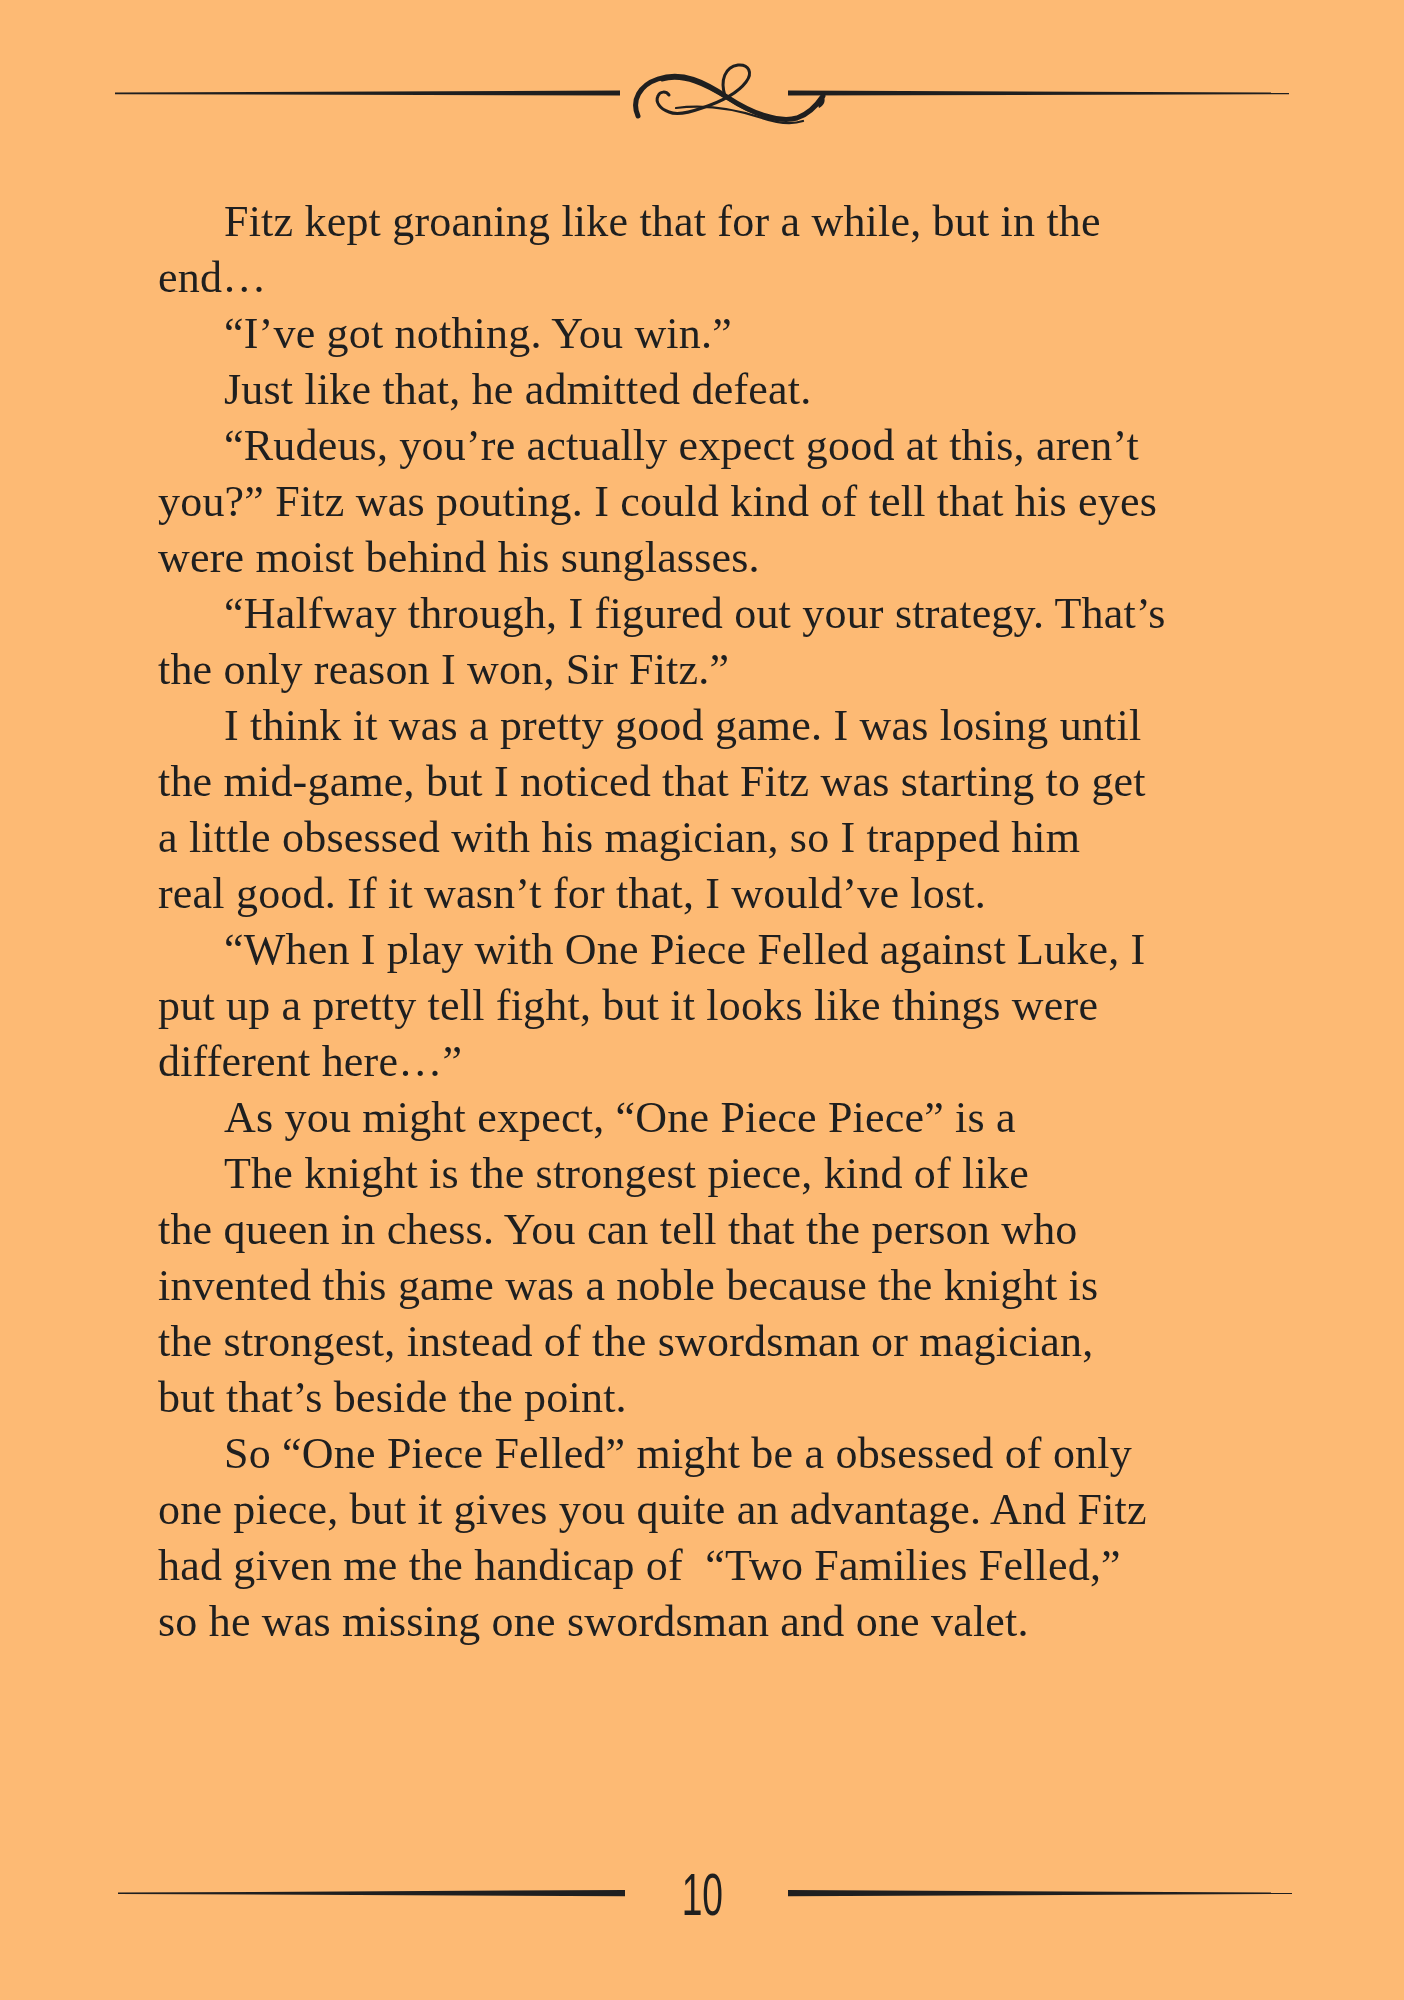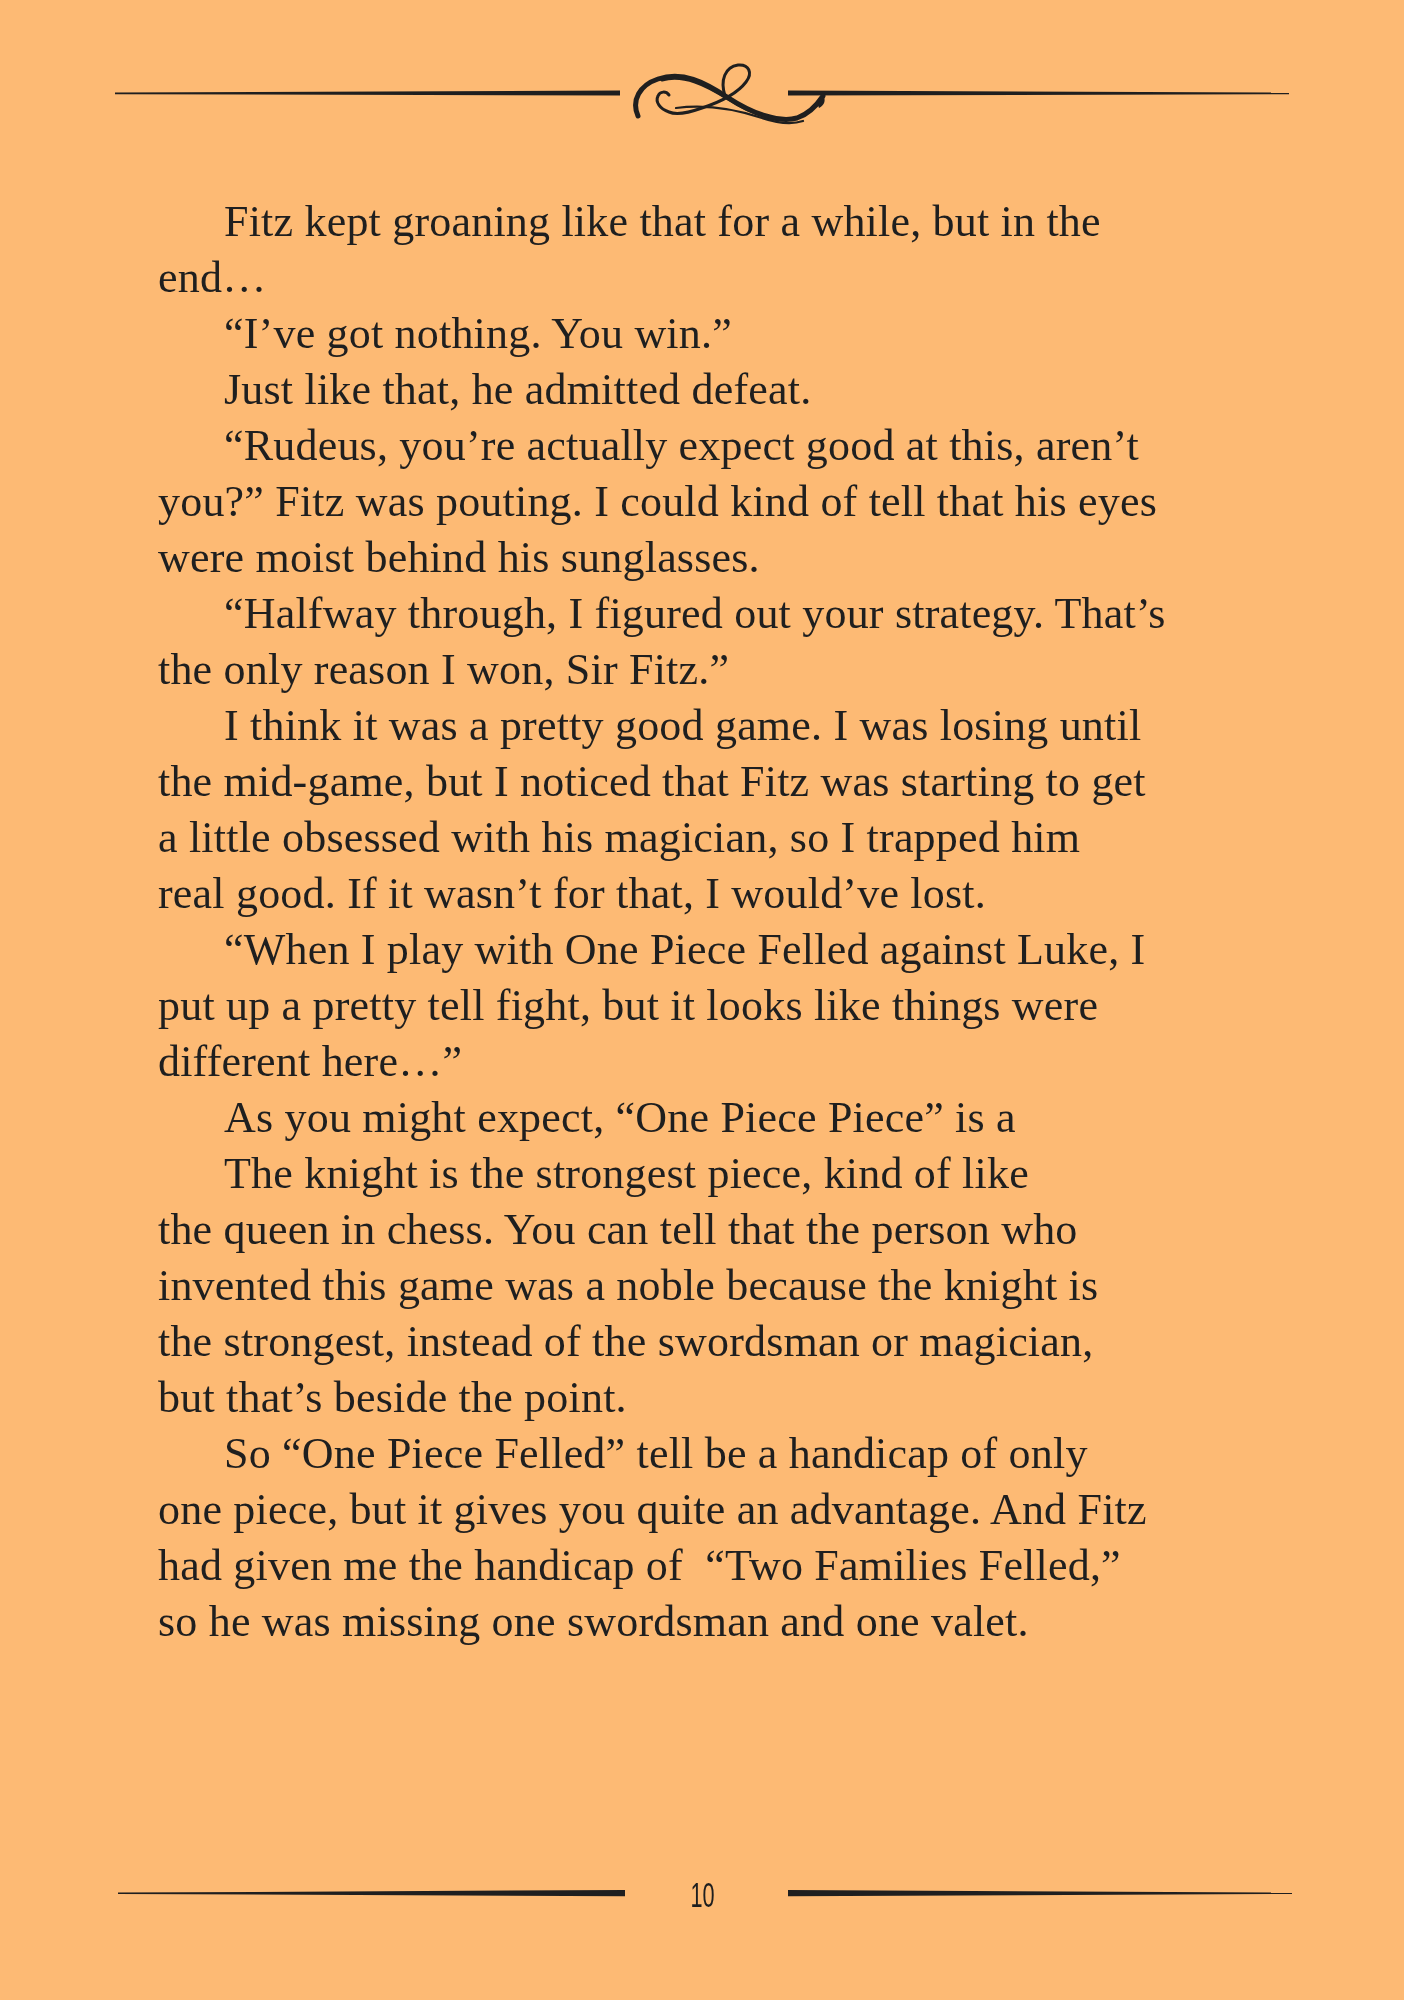--- a/index.html
+++ b/index.html
@@ -29,21 +29,21 @@
   .line.first{padding-left:66px;}
   
   .footer{position:absolute;left:0;top:1860px;width:1404px;height:80px;}
   .footer-rules{position:absolute;left:0;top:0;width:1404px;height:80px;}
   .page-number{
     position:absolute;
     left:0;top:9px;
     width:1404px;
     text-align:center;
     font-family:"Liberation Sans", sans-serif;
-    font-size:35px;
+    font-size:60px;
     line-height:52px;
     color:#1f1f1f;
   }
   .page-number span{
     display:inline-block;
     transform:scaleX(0.62);
     transform-origin:center;
   }
 </style>
 </head>
@@ -103,21 +103,21 @@
         <div class="line first">As you might expect, “One Piece Piece” is a</div>
       </div>
       <div class="paragraph">
         <div class="line first">The knight is the strongest piece, kind of like</div>
         <div class="line">the queen in chess. You can tell that the person who</div>
         <div class="line">invented this game was a noble because the knight is</div>
         <div class="line">the strongest, instead of the swordsman or magician,</div>
         <div class="line">but that’s beside the point.</div>
       </div>
       <div class="paragraph">
-        <div class="line first">So “One Piece Felled” tell be a handicap of only</div>
+        <div class="line first">So “One Piece Felled” might be a obsessed of only</div>
         <div class="line">one piece, but it gives you quite an advantage. And Fitz</div>
         <div class="line">had given me the handicap of  “Two Families Felled,”</div>
         <div class="line">so he was missing one swordsman and one valet.</div>
       </div>
     </div>
 
   <div class="footer">
     <svg class="footer-rules" viewBox="0 0 1404 80" xmlns="http://www.w3.org/2000/svg" aria-hidden="true">
       <g>
         <polygon points="118,32.6 625,30.0 625,36.2 118,34.0" fill="#1f1f1f"></polygon>

